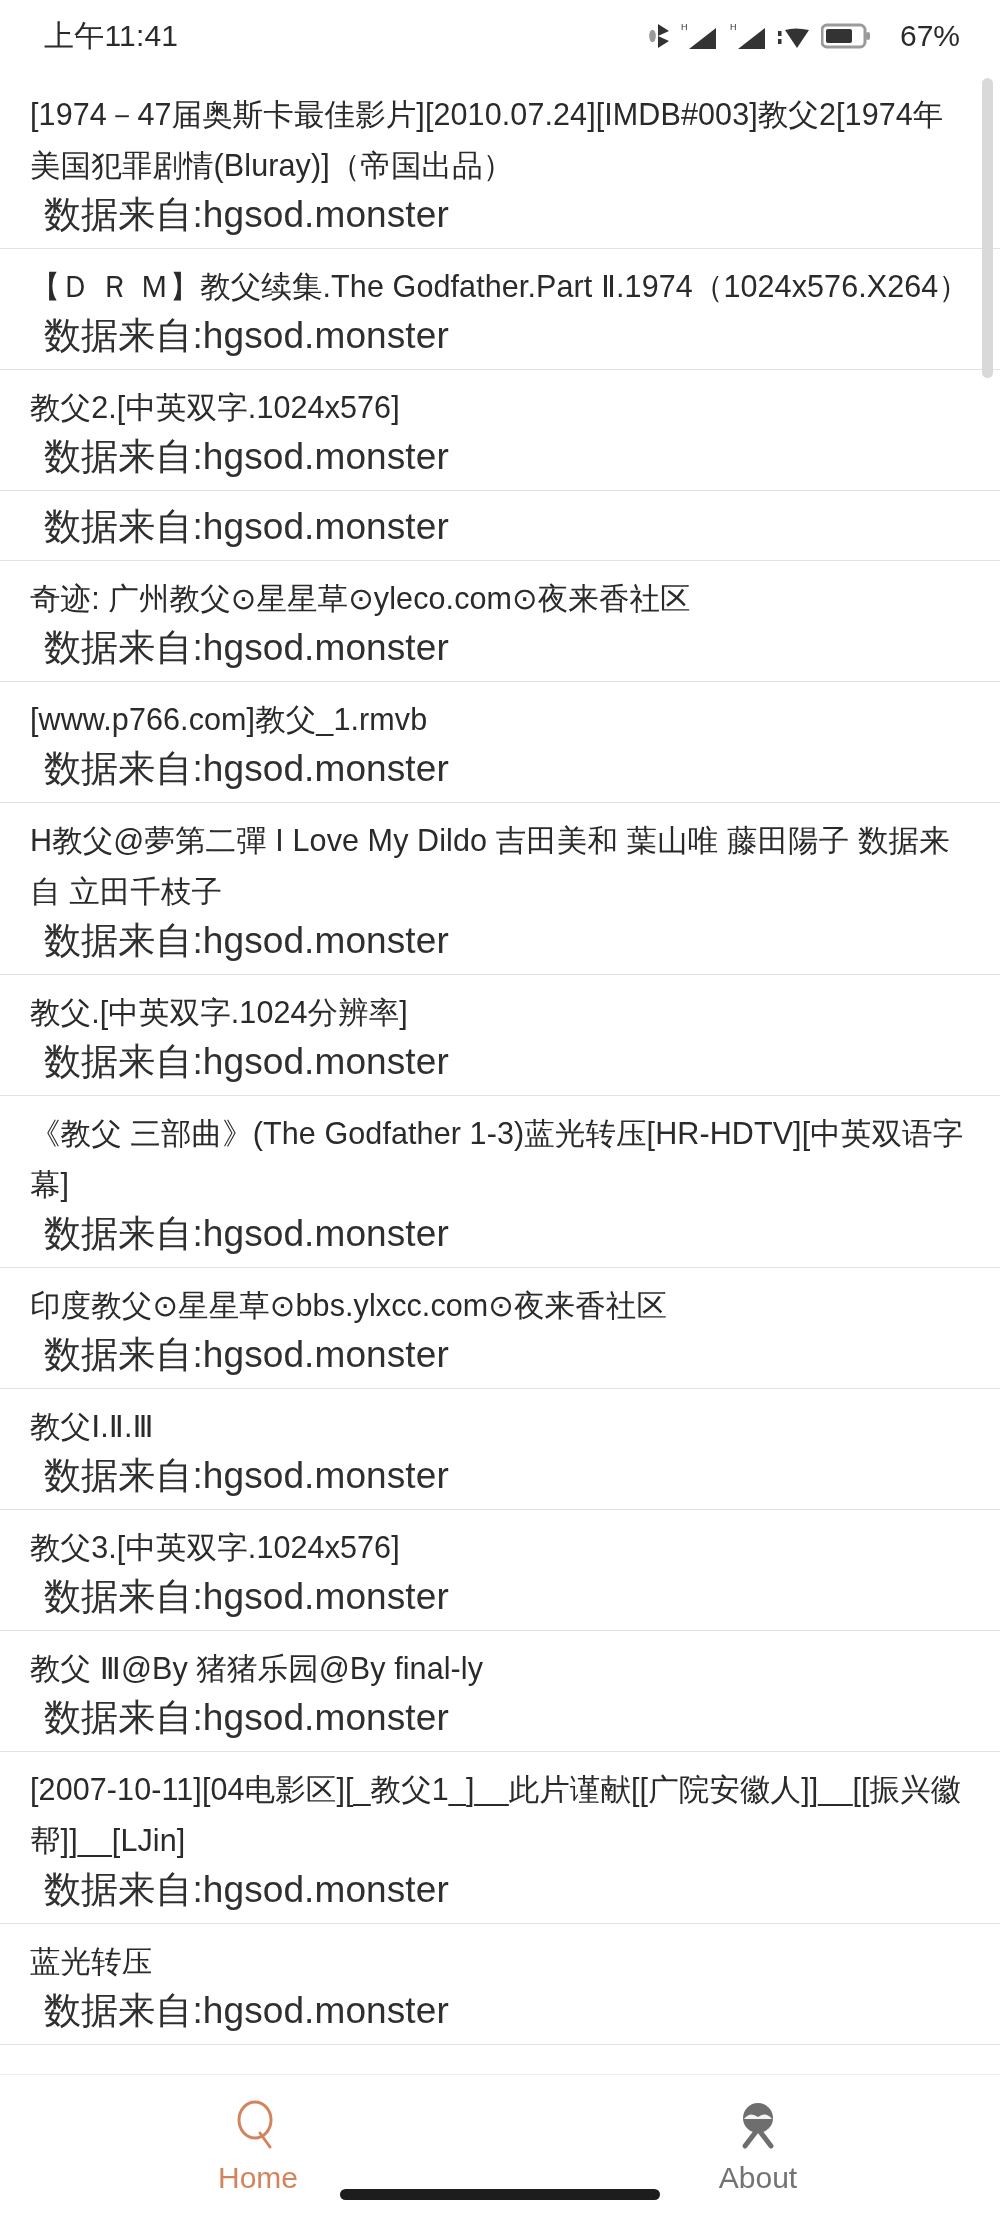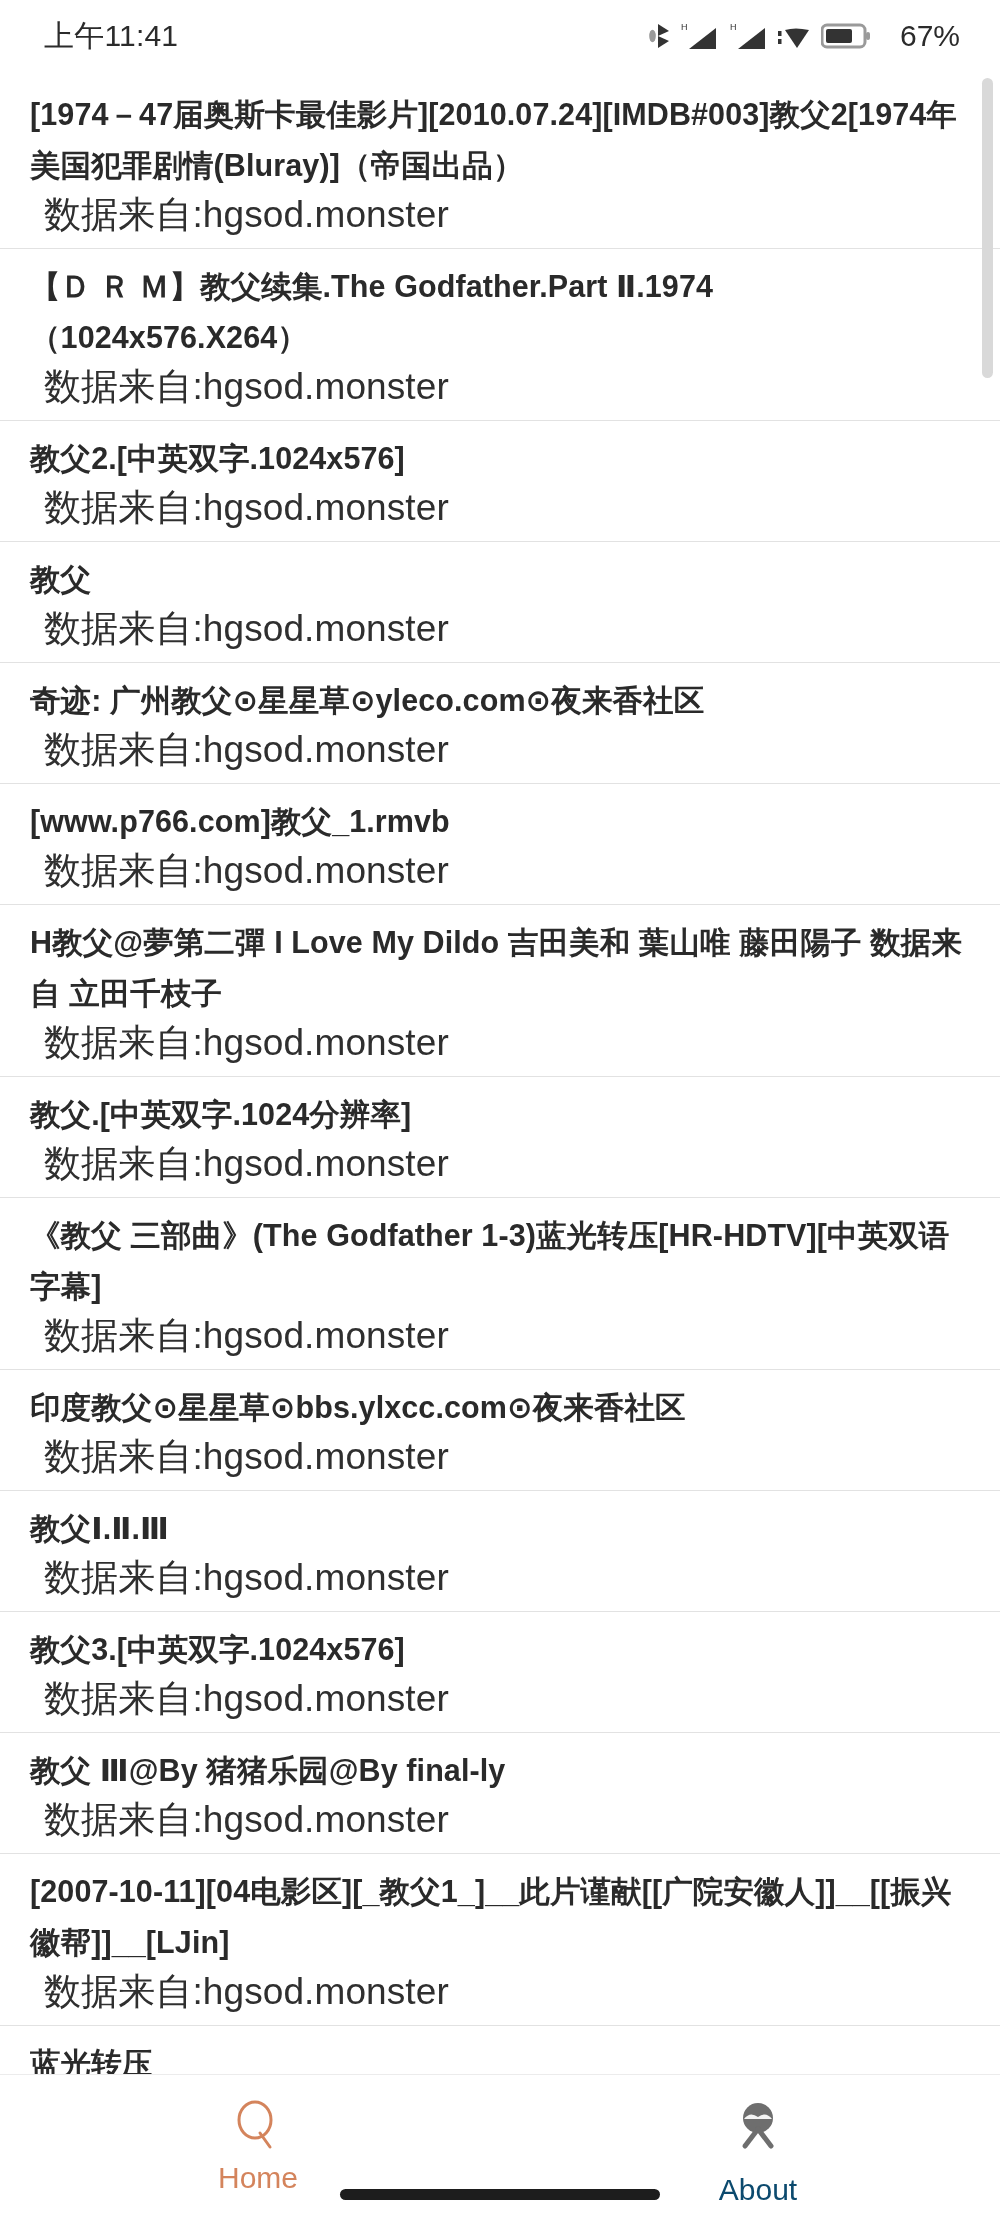--- a/index.html
+++ b/index.html
@@ -46,21 +46,20 @@
     padding:12px 26px 10px 30px;
     background:#fff;
   }
   .row:first-child { padding-top:16px; }
   .row-title {
     font-size:30.5px;
     line-height:51px;
     color:#2a2a2a;
     word-break:break-word;
     letter-spacing:0.1px;
-    font-weight:bold;
   }
   .row-sub {
     font-size:37px;
     line-height:46px;
     color:#2f2f2f;
     padding-left:14px;
     margin-top:1px;
     letter-spacing:0.1px;
   }
 
@@ -87,21 +86,21 @@
     display:flex; flex-direction:column;
     align-items:center; justify-content:flex-start;
     padding-top:22px;
     gap:6px;
     cursor:pointer;
     padding-left:16px;
   }
   .tab-icon { height:58px; display:flex; align-items:center; justify-content:center; }
   .tab-label { font-size:30px; line-height:34px; }
   .tab.active .tab-label { color:#d4845c; }
-  .tab.inactive .tab-label { color:#0c4a6e;margin-top:12px; }
+  .tab.inactive .tab-label { color:#737373; }
 
   .home-indicator {
     position:absolute;
     left:50%; transform:translateX(-50%);
     bottom:22px;
     width:320px; height:11px;
     background:#1d1d1d;
     border-radius:6px;
   }
 </style>
@@ -164,21 +163,20 @@
         </div>
         <div class="row">
           <div class="row-title">【Ｄ Ｒ Ｍ】教父续集.The Godfather.Part Ⅱ.1974（1024x576.X264）</div>
           <div class="row-sub">数据来自:hgsod.monster</div>
         </div>
         <div class="row">
           <div class="row-title">教父2.[中英双字.1024x576]</div>
           <div class="row-sub">数据来自:hgsod.monster</div>
         </div>
         <div class="row">
-          <div class="row-title">教父</div>
           <div class="row-sub">数据来自:hgsod.monster</div>
         </div>
         <div class="row">
           <div class="row-title">奇迹: 广州教父⊙星星草⊙yleco.com⊙夜来香社区</div>
           <div class="row-sub">数据来自:hgsod.monster</div>
         </div>
         <div class="row">
           <div class="row-title">[www.p766.com]教父_1.rmvb</div>
           <div class="row-sub">数据来自:hgsod.monster</div>
         </div>

